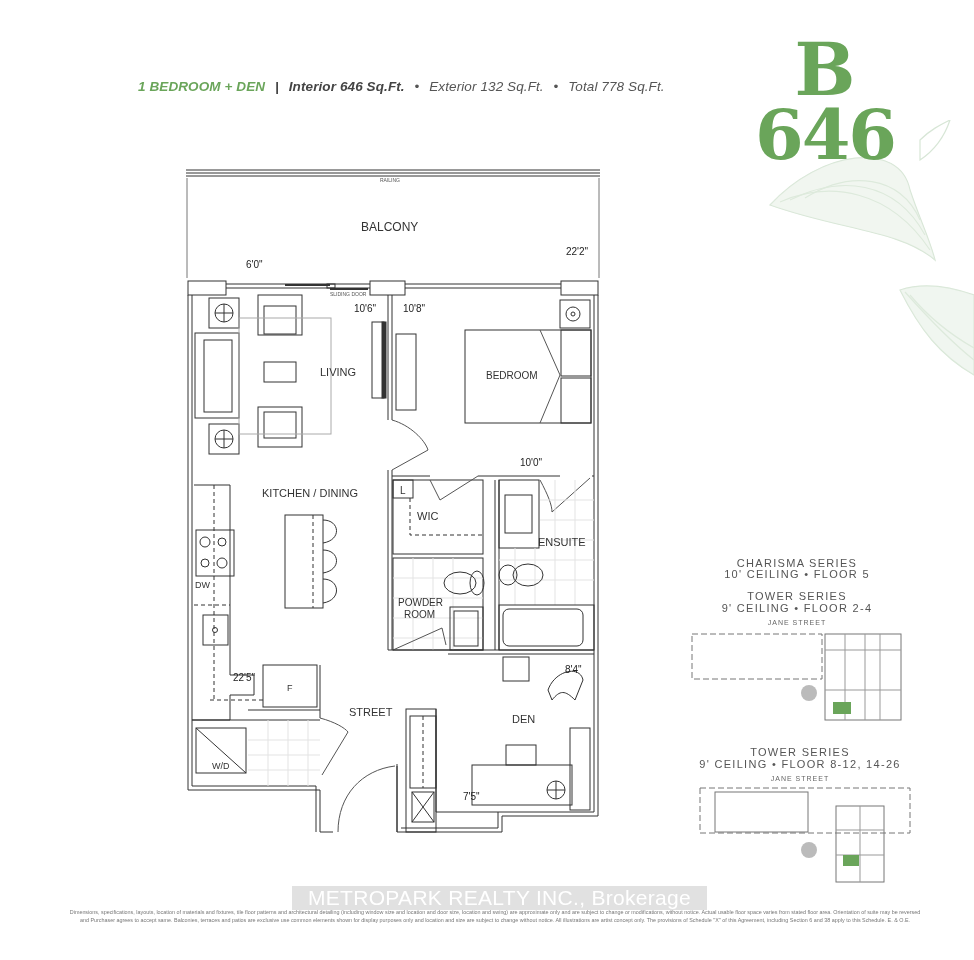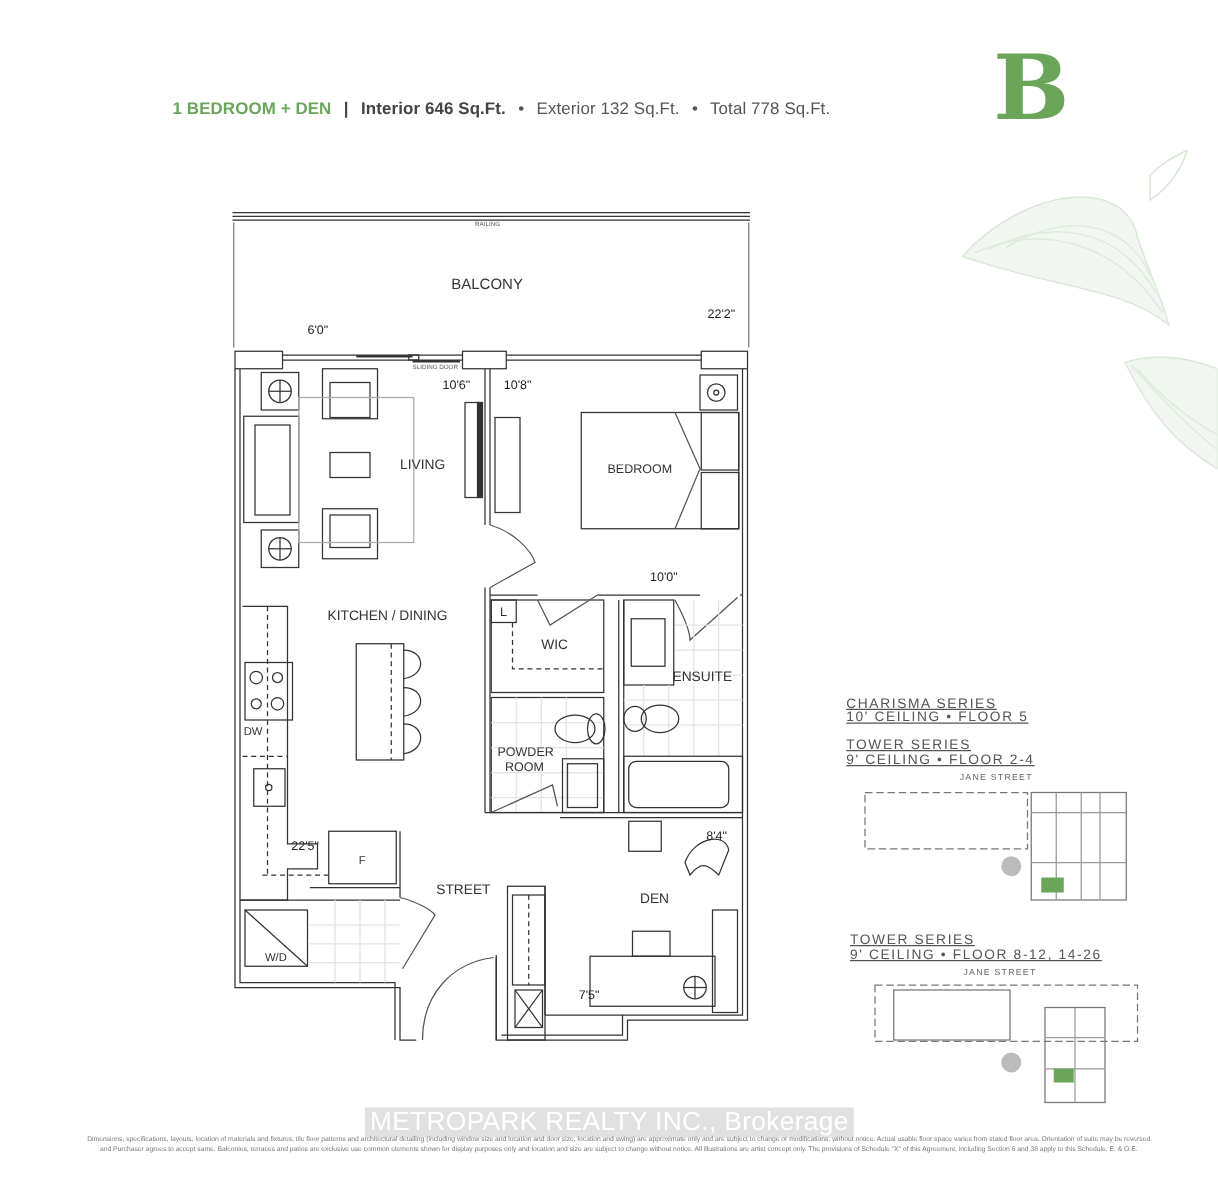--- a/index.html
+++ b/index.html
@@ -1,33 +1,33 @@
 <!DOCTYPE html>
 <html><head>
 <meta charset="utf-8">
 <style>
   html,body{margin:0;padding:0;background:#ffffff;}
   body{width:974px;height:960px;position:relative;overflow:hidden;font-family:"Liberation Sans",sans-serif;color:#333;}
   .abs{position:absolute;}
-  .header{left:138px;top:79px;font-size:13.5px;white-space:nowrap;letter-spacing:0.1px;}
+  .header{left:138px;top:79px;font-size:13.5px;white-space:nowrap;letter-spacing:0.1px;font-style:italic;}
   .header .type{color:#6aa55a;font-weight:bold;}
   .header .sep{color:#444;font-weight:bold;margin:0 6px;}
   .header .interior{color:#444;font-weight:bold;}
   .header .dot{color:#555;margin:0 6px;}
   .header .plain{color:#555;}
   .badge{left:752px;top:34px;width:146px;text-align:center;color:#6aa55a;font-family:"DejaVu Serif",serif;font-weight:bold;line-height:1;}
   .badge .letter{font-size:72px;display:block;}
   .badge .num{font-size:70px;display:block;margin-top:-6px;letter-spacing:-2px;}
   .plan{left:0;top:0;}
   .room-label{position:absolute;font-size:11px;color:#333;white-space:nowrap;}
   .dim{position:absolute;font-size:10px;color:#222;white-space:nowrap;}
   .tiny{position:absolute;font-size:5px;color:#555;white-space:nowrap;}
-  .key-title{position:absolute;width:240px;text-align:left;font-size:11px;letter-spacing:1.3px;color:#555;line-height:12px;text-decoration:underline;}
+  .key-title{position:absolute;width:240px;text-align:center;font-size:11px;letter-spacing:1.3px;color:#555;line-height:12px;}
   .key-street{position:absolute;width:240px;text-align:center;font-size:7px;letter-spacing:1px;color:#666;}
-  .watermark{left:292px;top:886px;font-size:21px;color:#fff;background:rgba(200,200,200,0.55);padding:0 4px;letter-spacing:0.3px;white-space:nowrap;}
+  .watermark{left:292px;top:886px;font-size:21px;color:#fff;background:rgba(200,200,200,0.55);padding:0 16px;letter-spacing:0.3px;white-space:nowrap;}
   .disclaimer{left:60px;top:908px;width:870px;text-align:center;font-size:5.4px;line-height:8px;color:#777;}
 </style>
 </head>
 <body>
 
 <svg class="abs" style="left:760px;top:120px" width="214" height="300" viewBox="0 0 214 300">
   <g fill="none" stroke="#d7e6d6" stroke-width="1.2">
     <path d="M10 85 C60 30,140 20,150 70 C160 100,170 120,175 140 C140 110,80 110,10 85 Z"></path>
     <path d="M20 82 C70 60,130 70,170 130"></path>
     <path d="M30 80 C80 55,135 60,165 115"></path>
@@ -48,20 +48,21 @@
   <span class="sep">|</span>
   <span class="interior">Interior 646 Sq.Ft.</span>
   <span class="dot">•</span>
   <span class="plain">Exterior 132 Sq.Ft.</span>
   <span class="dot">•</span>
   <span class="plain">Total 778 Sq.Ft.</span>
 </div>
 
 <div class="abs badge">
   <span class="letter">B</span>
+  <span class="num">646</span>
 </div>
 
 <svg class="abs plan" width="974" height="960" viewBox="0 0 974 960">
   <g stroke="#333" fill="none" stroke-width="1">
 
     <line x1="186" y1="170" x2="600" y2="170"></line>
     <line x1="186" y1="173" x2="600" y2="173"></line>
     <line x1="186" y1="176" x2="600" y2="176"></line>
     <line x1="187" y1="178" x2="187" y2="278" stroke="#777"></line>
     <line x1="599" y1="178" x2="599" y2="278" stroke="#777"></line>
@@ -250,21 +251,21 @@
   <circle cx="809" cy="850" r="8" fill="#bbb"></circle>
 </svg>
 
 <div class="tiny" style="left:380px;top:177px">RAILING</div>
 <div class="room-label" style="left:361px;top:220px;font-size:12px">BALCONY</div>
 <div class="tiny" style="left:330px;top:291px">SLIDING DOOR</div>
 <div class="room-label" style="left:320px;top:366px">LIVING</div>
 <div class="room-label" style="left:486px;top:370px;font-size:10px">BEDROOM</div>
 <div class="room-label" style="left:262px;top:487px">KITCHEN / DINING</div>
 <div class="room-label" style="left:400px;top:485px;font-size:10px">L</div>
-<div class="room-label" style="left:433px;top:510px">WIC</div>
+<div class="room-label" style="left:417px;top:510px">WIC</div>
 <div class="room-label" style="left:538px;top:536px">ENSUITE</div>
 <div class="room-label" style="left:398px;top:597px;font-size:10px">POWDER</div>
 <div class="room-label" style="left:404px;top:609px;font-size:10px">ROOM</div>
 <div class="room-label" style="left:349px;top:706px">STREET</div>
 <div class="room-label" style="left:512px;top:713px">DEN</div>
 <div class="room-label" style="left:212px;top:761px;font-size:9px">W/D</div>
 <div class="room-label" style="left:195px;top:580px;font-size:9px">DW</div>
 <div class="room-label" style="left:287px;top:683px;font-size:9px">F</div>
 
 <div class="dim" style="left:246px;top:259px">6'0"</div>

